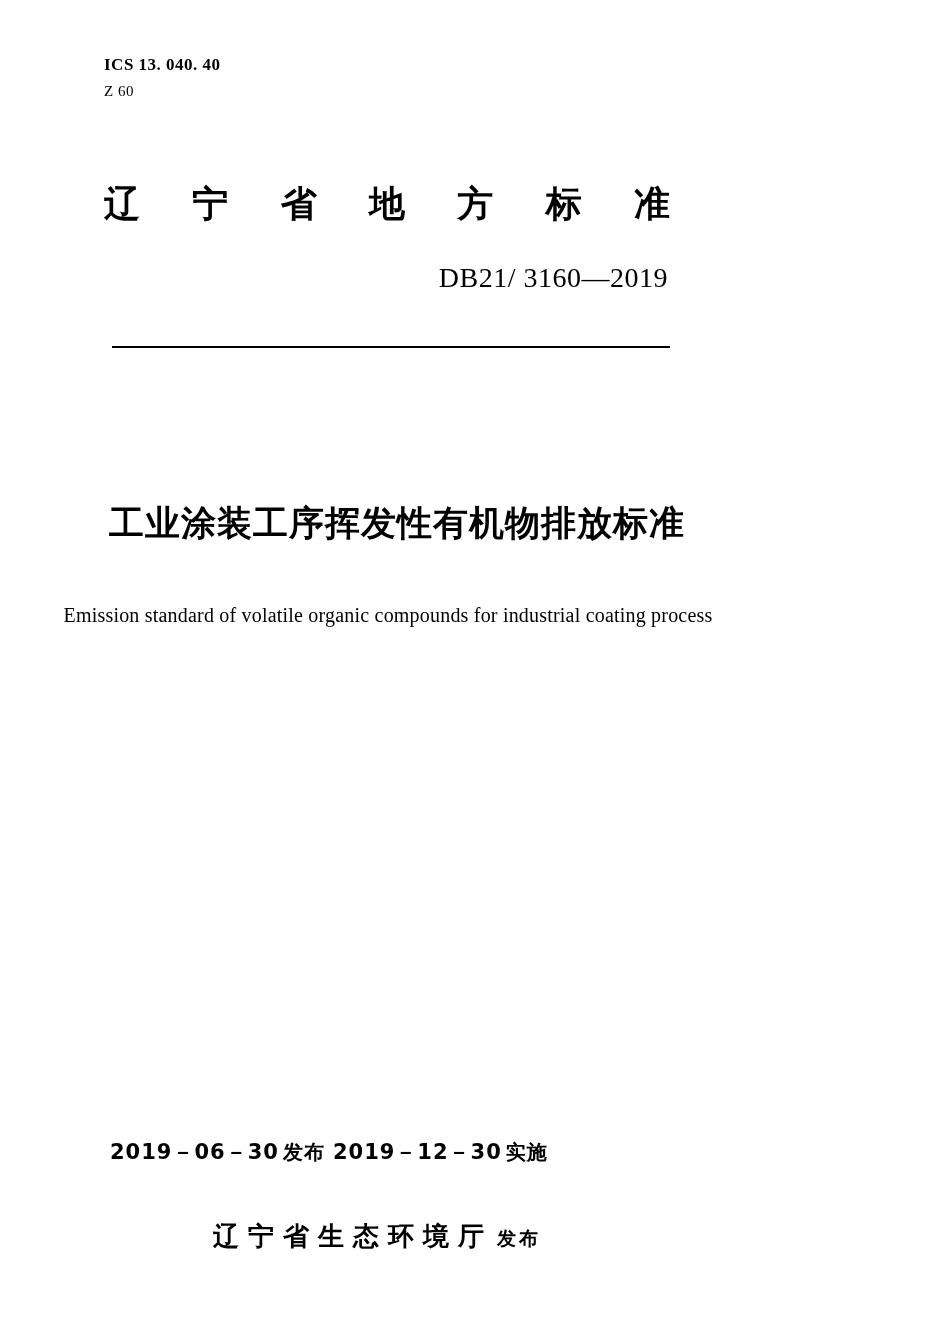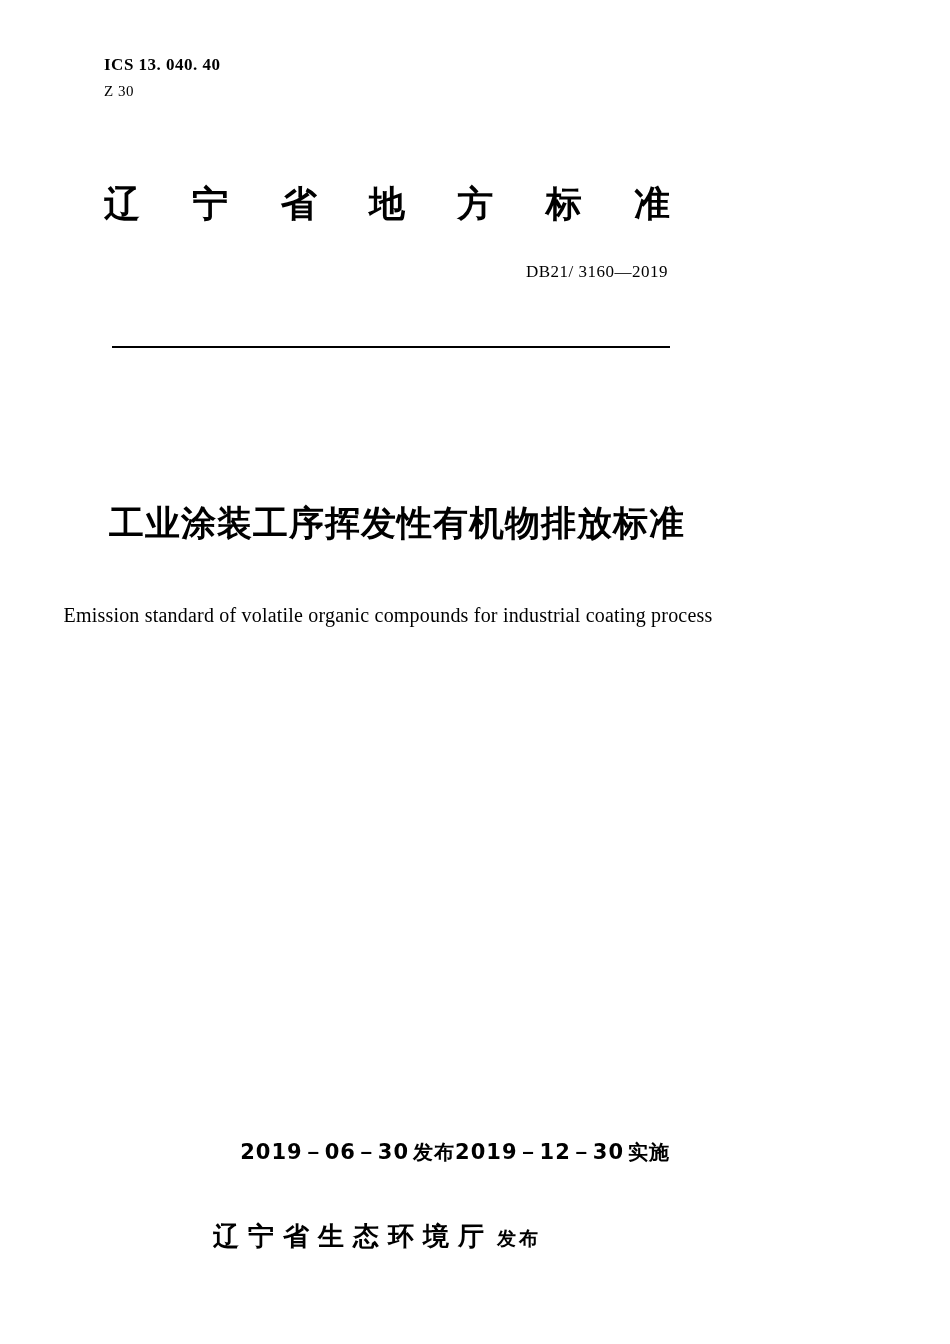--- a/index.html
+++ b/index.html
@@ -63,21 +63,21 @@
   .standard-name span {
     display: inline-block;
   }
 
   
   .standard-no {
     position: absolute;
     right: 86px;
     top: 254px;
     font-family: "Liberation Serif", serif;
-    font-size: 17px;
+    font-size: 28px;
     letter-spacing: 0.5px;
   }
 
   
   .header-rule {
     position: absolute;
     left: 112px;
     right: 84px;
     top: 338px;
     height: 2px;
@@ -111,25 +111,26 @@
     padding-left: 22px;
   }
 
   
   .dates-row {
     position: absolute;
     left: 110px;
     right: 84px;
     top: 1130px;
     display: flex;
-    justify-content: flex-end;
+    justify-content: flex-start;
     font-family: "DejaVu Sans", sans-serif;
     font-weight: bold;
     font-size: 21px;
     letter-spacing: 1px;
+    gap: 8px;
   }
   .date-issue, .date-implement {
     white-space: nowrap;
   }
   .date-issue .cn, .date-implement .cn {
     font-family: "DejaVu Sans", sans-serif;
     font-weight: bold;
     font-size: 20px;
     padding-left: 4px;
   }
@@ -161,21 +162,21 @@
     padding-bottom: 4px;
   }
 </style>
 </head>
 <body>
 
 <div class="page">
 
   <div class="ics-block">
     <div>ICS 13. 040. 40</div>
-    <div class="ics-line2">Z 30</div>
+    <div class="ics-line2">Z 60</div>
   </div>
 
 
   <div class="standard-name">
     <span>辽</span>
     <span>宁</span>
     <span>省</span>
     <span>地</span>
     <span>方</span>
     <span>标</span>

